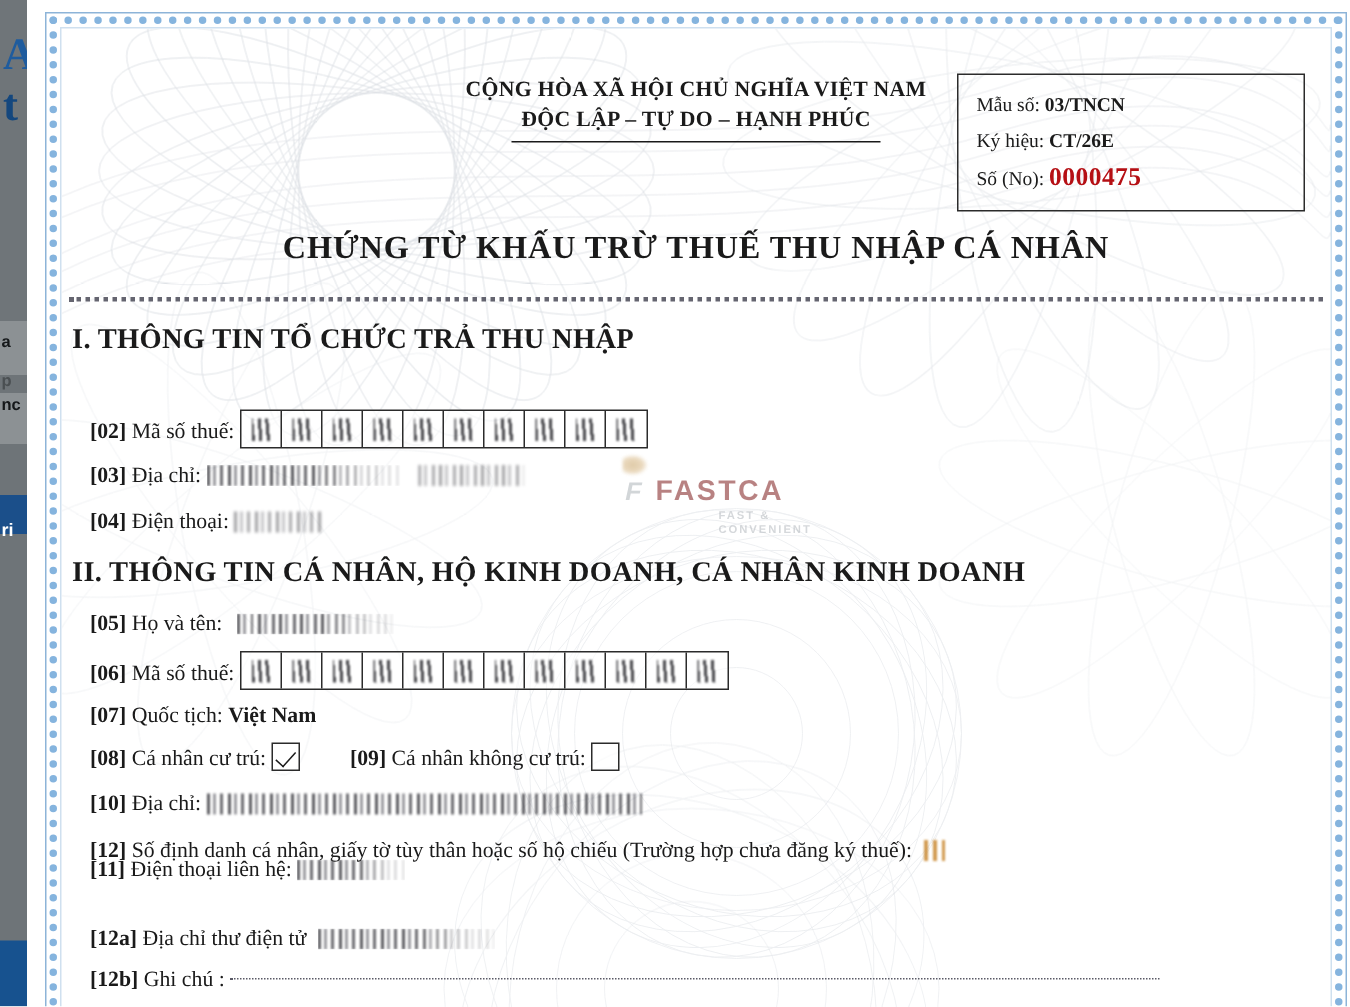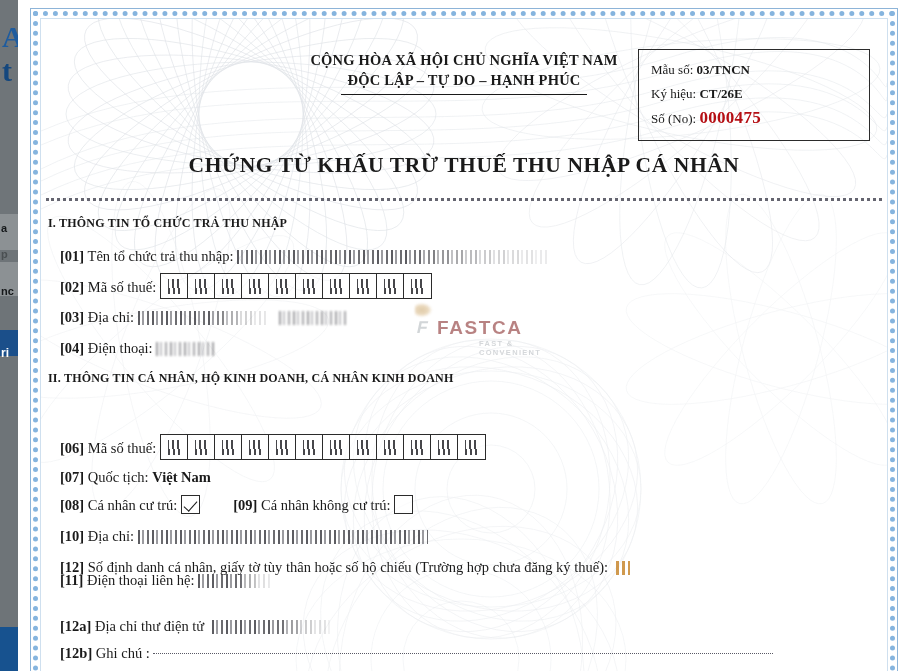--- a/index.html
+++ b/index.html
@@ -161,21 +161,21 @@
 
   .divider {
     position: absolute; left: 16px; top: 190px;
     width: 836px; height: 0;
     border-top: 3px dotted #4a4a58;
     opacity: .85;
   }
 
   .sec-head {
     position: absolute; left: 18px;
-    font-size: 12px; font-weight: bold;
+    font-size: 19px; font-weight: bold;
     letter-spacing: .2px; white-space: nowrap;
   }
   .sec1 { top: 208px; }
   .sec2 { top: 363px; }
 
   .field {
     position: absolute; left: 30px;
     font-size: 14.5px; line-height: 20px;
     white-space: nowrap;
   }
@@ -302,21 +302,21 @@
   <div class="chrome-strip">
     <div class="cs-top"></div>
     <div class="cs-logo">A</div>
     <div class="cs-logo2">t</div>
 
     <div class="cs-band" style="top:214px;height:36px;"></div>
     <div class="cs-txt" style="top:222px;">a</div>
     <div class="cs-txt" style="top:248px;color:#4a4f52;">p</div>
 
     <div class="cs-band" style="top:262px;height:34px;"></div>
-    <div class="cs-txt" style="top:285px;">nc</div>
+    <div class="cs-txt" style="top:264px;">nc</div>
 
     <div class="cs-sel" style="top:330px;"></div>
     <div class="cs-sel-txt" style="top:334px;">ri</div>
 
     <div class="cs-footer"></div>
   </div>
   <div class="chrome-gutter"></div>
 
   <div class="sheet">
 
@@ -449,25 +449,20 @@
           <span class="serial">0000475</span>
         </div>
       </div>
 
       <div class="doc-title">CHỨNG TỪ KHẤU TRỪ THUẾ THU NHẬP CÁ NHÂN</div>
 
       <div class="divider"></div>
 
       <div class="sec-head sec1">I. THÔNG TIN TỔ CHỨC TRẢ THU NHẬP</div>
 
-      <div class="field" style="top:238px;">
-        <span class="tag">[01]</span>
-        <span>Tên tổ chức trả thu nhập:</span>
-        <span class="redact fade" style="width:310px;"></span>
-      </div>
 
       <div class="field" style="top:265px;">
         <span class="tag">[02]</span>
         <span>Mã số thuế:</span>
         <span class="mst" id="mst-02">
             <span class="cell"></span>
             <span class="cell"></span>
             <span class="cell"></span>
             <span class="cell"></span>
             <span class="cell"></span>
@@ -494,20 +489,25 @@
 
       <div class="watermark">
         <div class="wm-blob"></div>
         <div class="wm-mark">F</div>
         <div class="wm-name">FASTCA</div>
         <div class="wm-tag">FAST &amp; CONVENIENT</div>
       </div>
 
       <div class="sec-head sec2">II. THÔNG TIN CÁ NHÂN, HỘ KINH DOANH, CÁ NHÂN KINH DOANH</div>
 
+      <div class="field" style="top:398px;">
+        <span class="tag">[05]</span>
+        <span>Họ và tên:</span>
+        <span class="redact fade" style="width:105px;margin-left:6px;"></span>
+      </div>
 
       <div class="field" style="top:426px;">
         <span class="tag">[06]</span>
         <span>Mã số thuế:</span>
         <span class="mst" id="mst-06">
             <span class="cell"></span>
             <span class="cell"></span>
             <span class="cell"></span>
             <span class="cell"></span>
             <span class="cell"></span>

